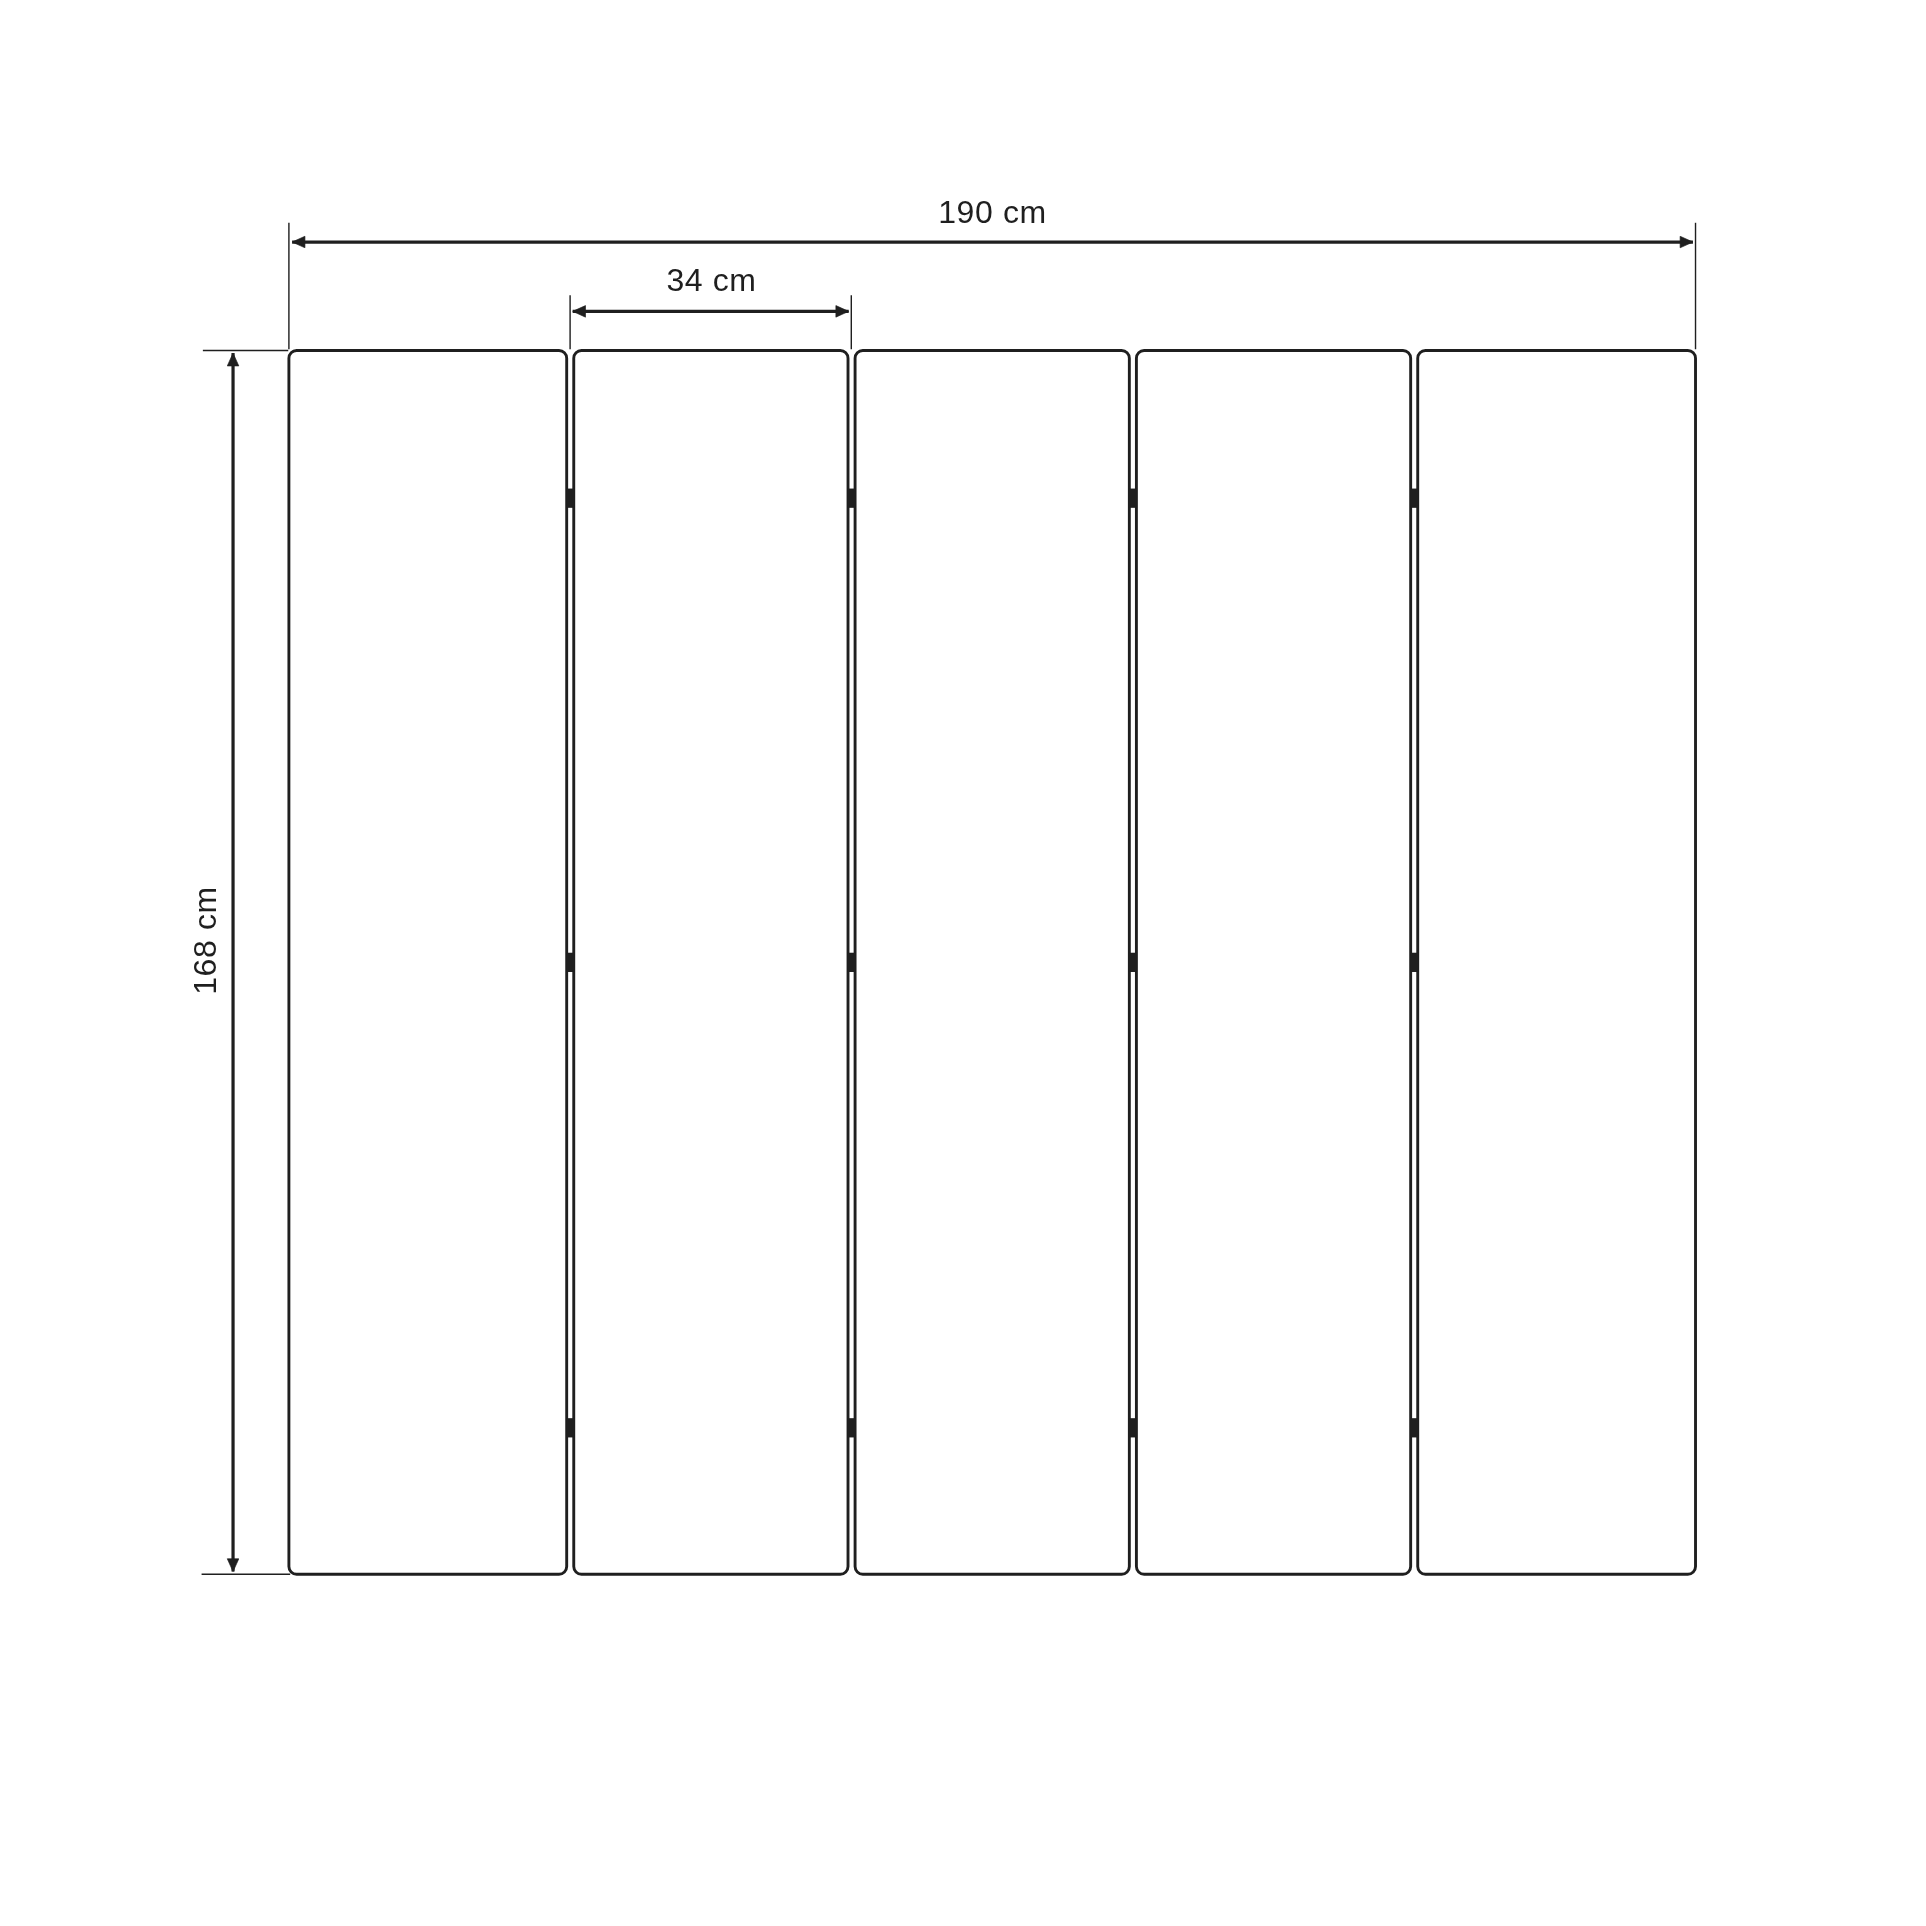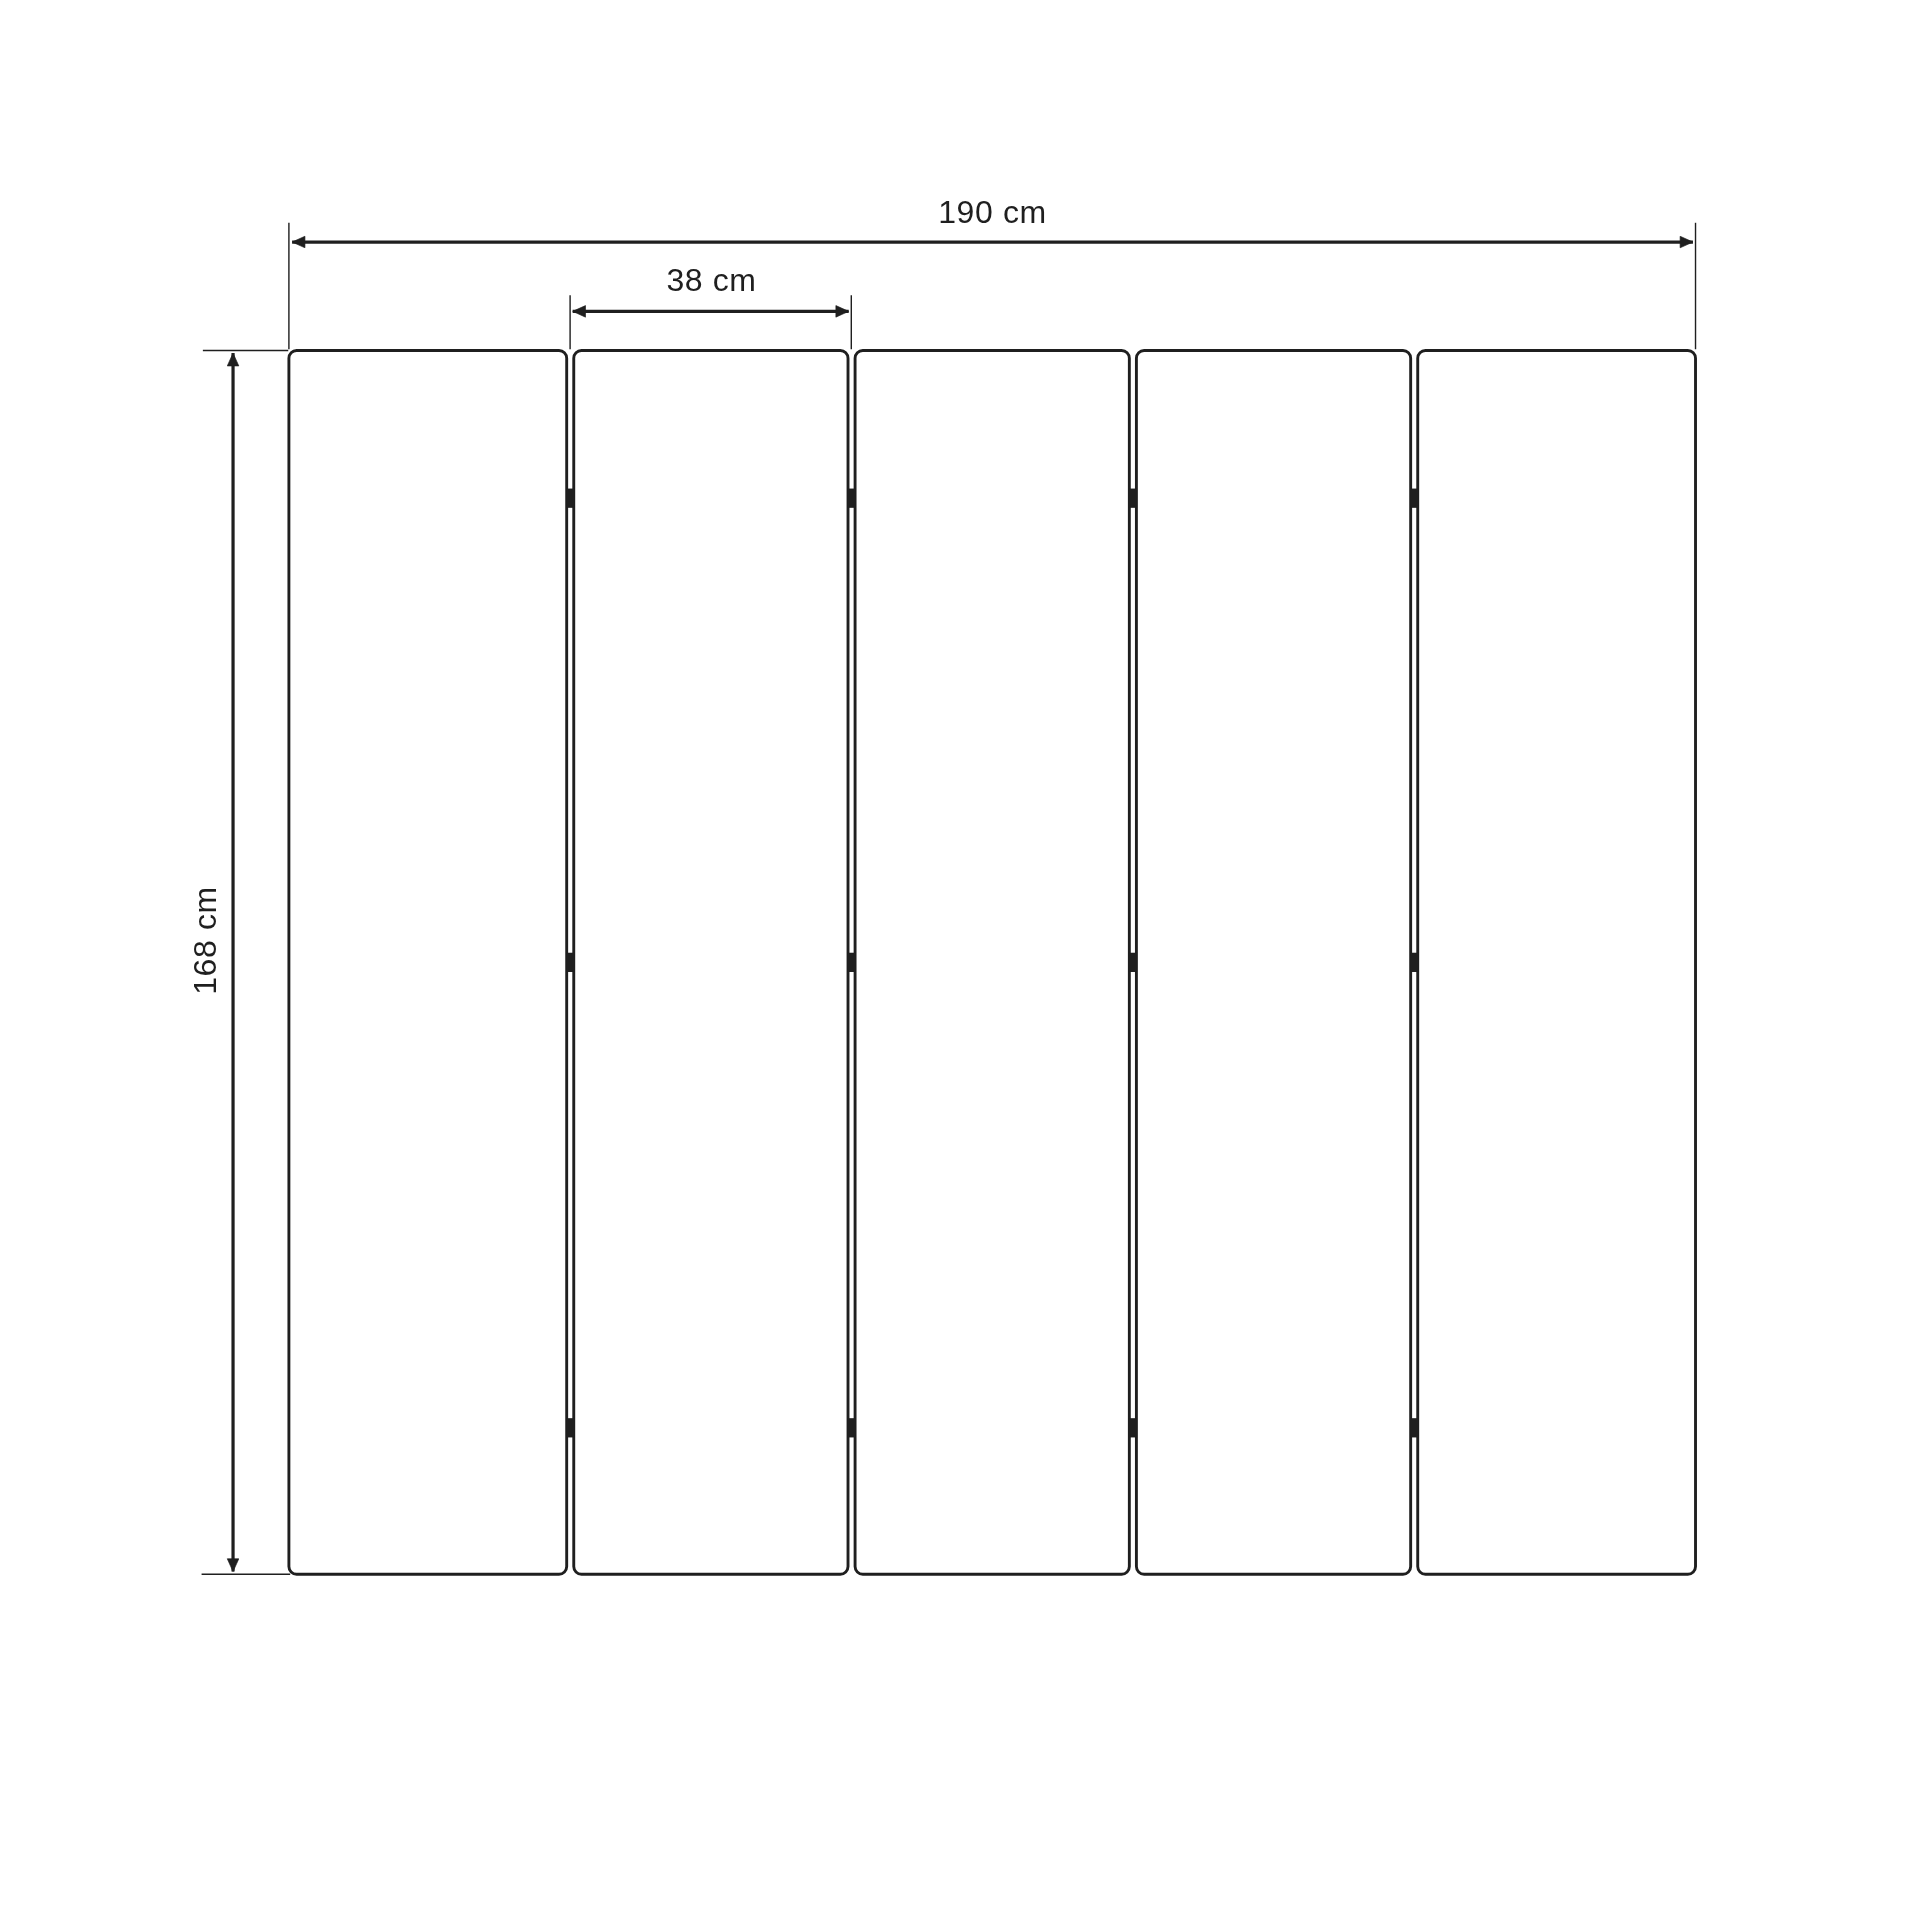--- a/index.html
+++ b/index.html
@@ -87,18 +87,18 @@
 
     <g stroke="#1f1f1f" stroke-width="5">
       <line x1="455" y1="377" x2="2637" y2="377" marker-start="url(#arrow)" marker-end="url(#arrow)"></line>
       <line x1="892" y1="485" x2="1322" y2="485" marker-start="url(#arrow)" marker-end="url(#arrow)"></line>
       <line x1="363" y1="550" x2="363" y2="2448" marker-start="url(#arrow)" marker-end="url(#arrow)"></line>
     </g>
   </svg>
 
   <div class="dim-label" style="left:896px; top:193px;">190 cm</div>
 
-  <div class="dim-label" style="left:615px; top:261px;">38 cm</div>
+  <div class="dim-label" style="left:615px; top:261px;">34 cm</div>
 
   <div class="dim-label rotated" style="left:109px; top:921px;">168 cm</div>
 
 </div>
 
 
 </body></html>

